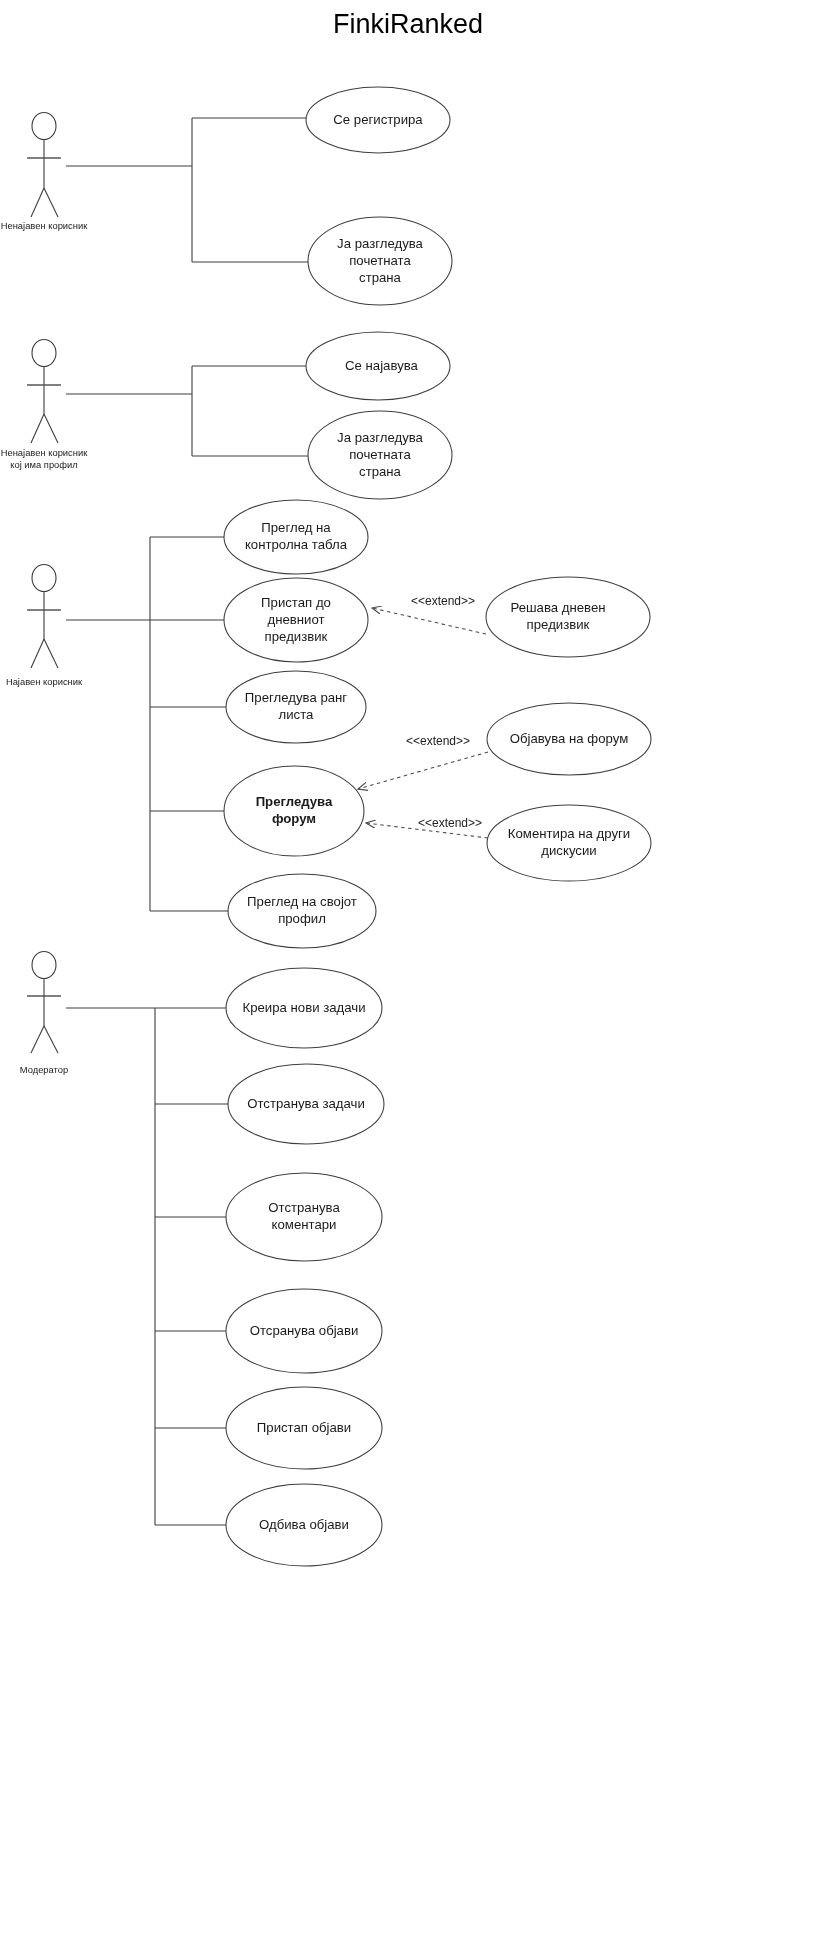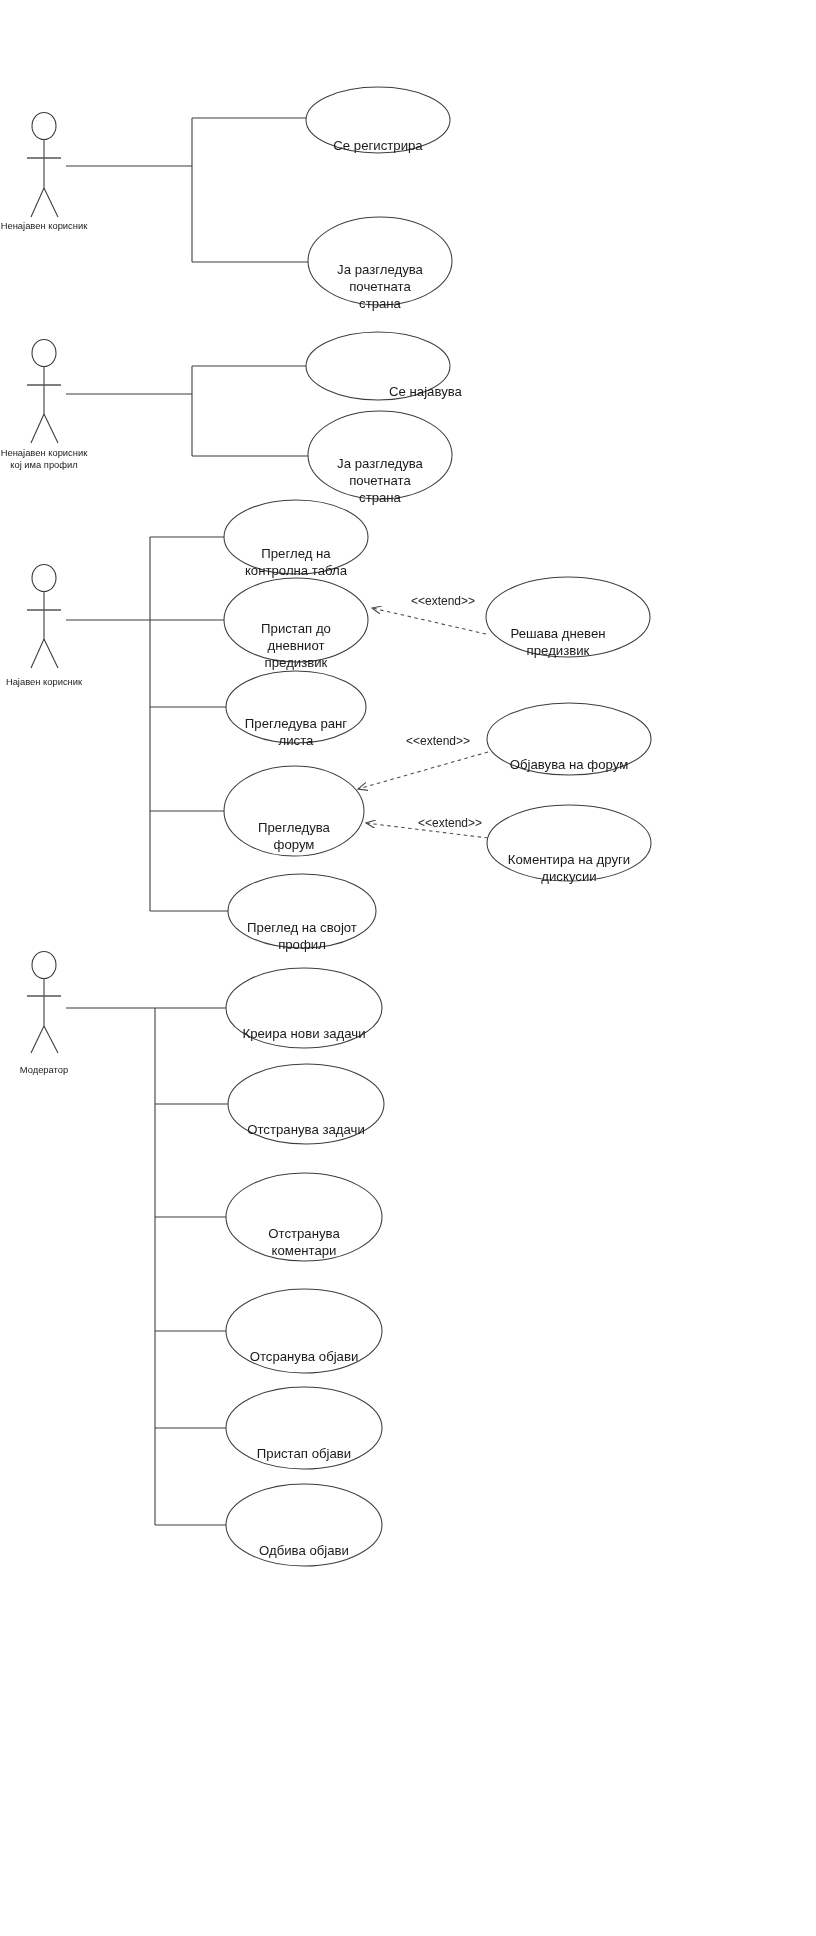--- a/index.html
+++ b/index.html
@@ -39,21 +39,20 @@
   }
   .uc-label {
     position: absolute;
     text-align: center;
     font-size: 13.2px;
     line-height: 17px;
     color: #1a1a1a;
     font-family: "Liberation Sans", sans-serif;
     pointer-events: none;
     white-space: pre-line;
-    margin-top: 26px;
   }
   .actor-label {
     position: absolute;
     text-align: center;
     font-size: 9.4px;
     line-height: 11.5px;
     color: #222222;
     font-family: "Liberation Sans", sans-serif;
     white-space: pre-line;
   }
@@ -65,20 +64,21 @@
     color: #222222;
     font-family: "Liberation Sans", sans-serif;
     white-space: nowrap;
   }
 </style>
 </head>
 <body>
 
 <div id="canvas">
 
+  <div class="diagram-title">FinkiRanked</div>
 
   <svg id="svg-layer" viewBox="0 0 816 1936">
     <defs>
       <marker id="openarrow" markerWidth="10" markerHeight="8" refX="9" refY="4" orient="auto">
         <path d="M0,0 L9,4 L0,8" fill="none" stroke="#4a4a4a" stroke-width="1.1"></path>
       </marker>
     </defs>
 
     <g id="actor-group-1" stroke="#3d3d3d" fill="none" stroke-width="1.1">
       <ellipse cx="44" cy="126" rx="12" ry="13.5"></ellipse>
@@ -169,32 +169,32 @@
       <line x1="486" y1="634" x2="372" y2="608" marker-end="url(#openarrow)"></line>
       <line x1="488" y1="752" x2="358" y2="789" marker-end="url(#openarrow)"></line>
       <line x1="488" y1="838" x2="366" y2="823" marker-end="url(#openarrow)"></line>
     </g>
   </svg>
 
   <div class="uc-label" style="left:306px; top:111px; width:144px;">Се регистрира</div>
   <div class="uc-label" style="left:308px; top:235px; width:144px;">Ја разгледува
 почетната
 страна</div>
-  <div class="uc-label" style="left:306px; top:357px; width:151px;padding-left:44px;">Се најавува</div>
+  <div class="uc-label" style="left:306px; top:357px; width:151px;">Се најавува</div>
   <div class="uc-label" style="left:308px; top:429px; width:144px;">Ја разгледува
 почетната
 страна</div>
   <div class="uc-label" style="left:224px; top:519px; width:144px;">Преглед на
 контролна табла</div>
   <div class="uc-label" style="left:224px; top:594px; width:144px;">Пристап до
 дневниот
 предизвик</div>
   <div class="uc-label" style="left:222px; top:689px; width:148px;">Прегледува ранг
 листа</div>
-  <div class="uc-label" style="left:224px; top:793px; width:140px;">Прегледува
+  <div class="uc-label" style="left:224px; top:793px; width:140px;font-weight:bold;">Прегледува
 форум</div>
   <div class="uc-label" style="left:226px; top:893px; width:152px;">Преглед на својот
 профил</div>
   <div class="uc-label" style="left:486px; top:599px; width:144px;">Решава дневен
 предизвик</div>
   <div class="uc-label" style="left:485px; top:730px; width:168px;">Објавува на форум</div>
   <div class="uc-label" style="left:485px; top:825px; width:168px;">Коментира на други
 дискусии</div>
   <div class="uc-label" style="left:222px; top:999px; width:164px;">Креира нови задачи</div>
   <div class="uc-label" style="left:224px; top:1095px; width:164px;">Отстранува задачи</div>

